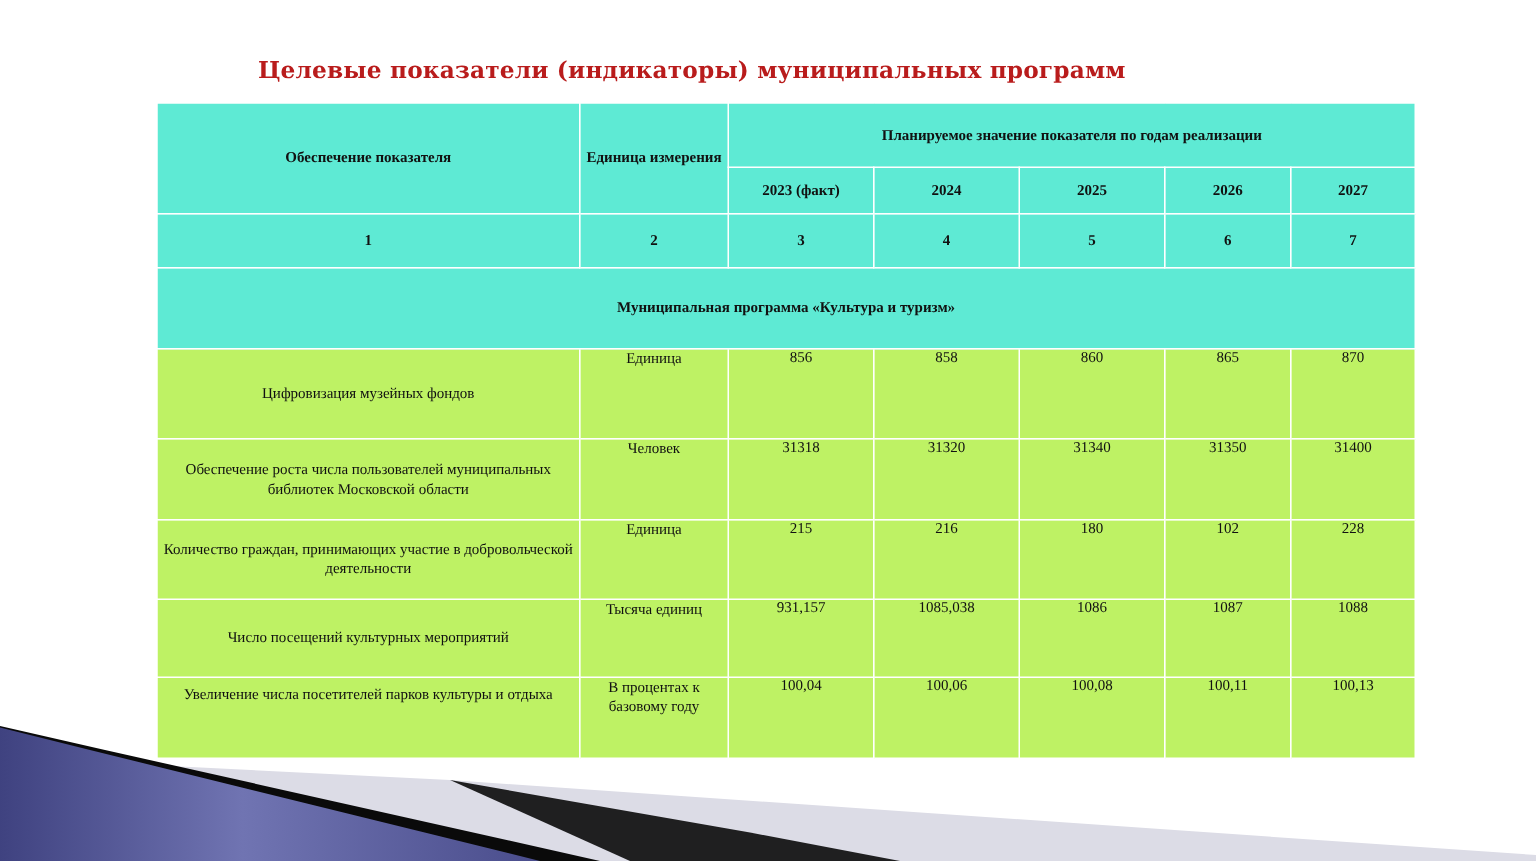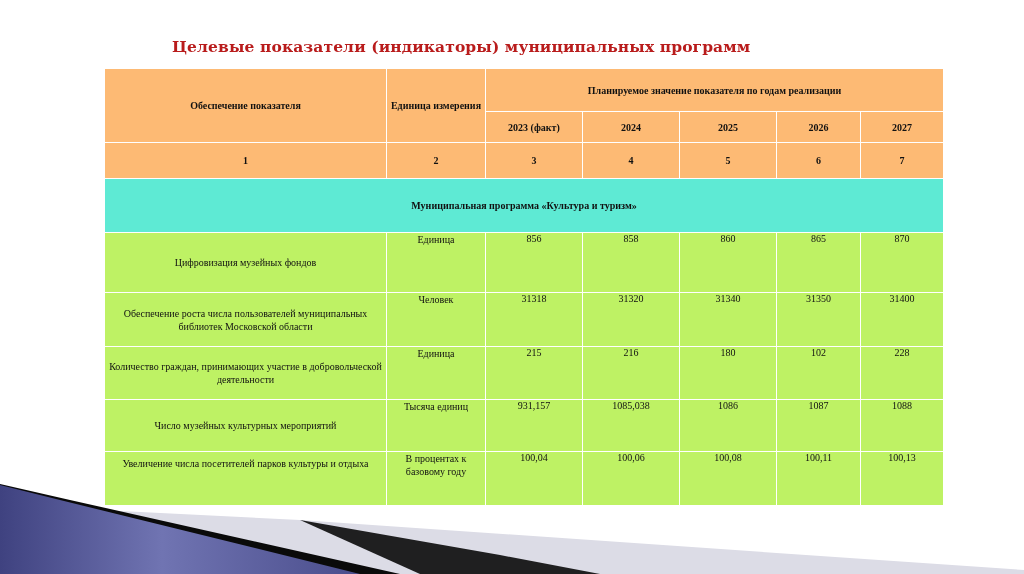--- a/index.html
+++ b/index.html
@@ -19,21 +19,21 @@
       position: absolute; left: 104px; top: 68px;
       border-collapse: collapse; table-layout: fixed;
       width: 839px;
     }
     table.grid td {
       border: 1.5px solid #ffffff;
       padding: 0; box-sizing: border-box;
       font-size: 10px; color: #111;
     }
     .hdr td {
-      background: #fdba74; color: #ffffff; font-weight: bold;
+      background: #5eead4; color: #ffffff; font-weight: bold;
       text-align: center; vertical-align: middle;
     }
     .hdr td.small { font-size: 10px; }
     .program td {
       background: #5eead4; text-align: center; vertical-align: middle;
       font-weight: bold; font-size: 12px;
     }
     .data td { background: #bef264; vertical-align: top; text-align: center; padding-top: 6px; }
     .data td.name { text-align: center; vertical-align: middle; padding: 0 2px; line-height: 13px; }
     .data td.name.top { vertical-align: top; padding-top: 5px; }
@@ -102,21 +102,21 @@
   <tr class="data" style="height:53px">
     <td class="name">Количество граждан, принимающих участие в добровольческой деятельности</td>
     <td class="unit">Единица</td>
     <td>215</td>
     <td>216</td>
     <td>180</td>
     <td>102</td>
     <td>228</td>
   </tr>
   <tr class="data" style="height:52px">
-    <td class="name">Число музейных культурных мероприятий</td>
+    <td class="name">Число посещений культурных мероприятий</td>
     <td class="unit">Тысяча единиц</td>
     <td>931,157</td>
     <td>1085,038</td>
     <td>1086</td>
     <td>1087</td>
     <td>1088</td>
   </tr>
   <tr class="data" style="height:54px">
     <td class="name top">Увеличение числа посетителей парков культуры и отдыха</td>
     <td class="unit">В процентах к базовому году</td>

